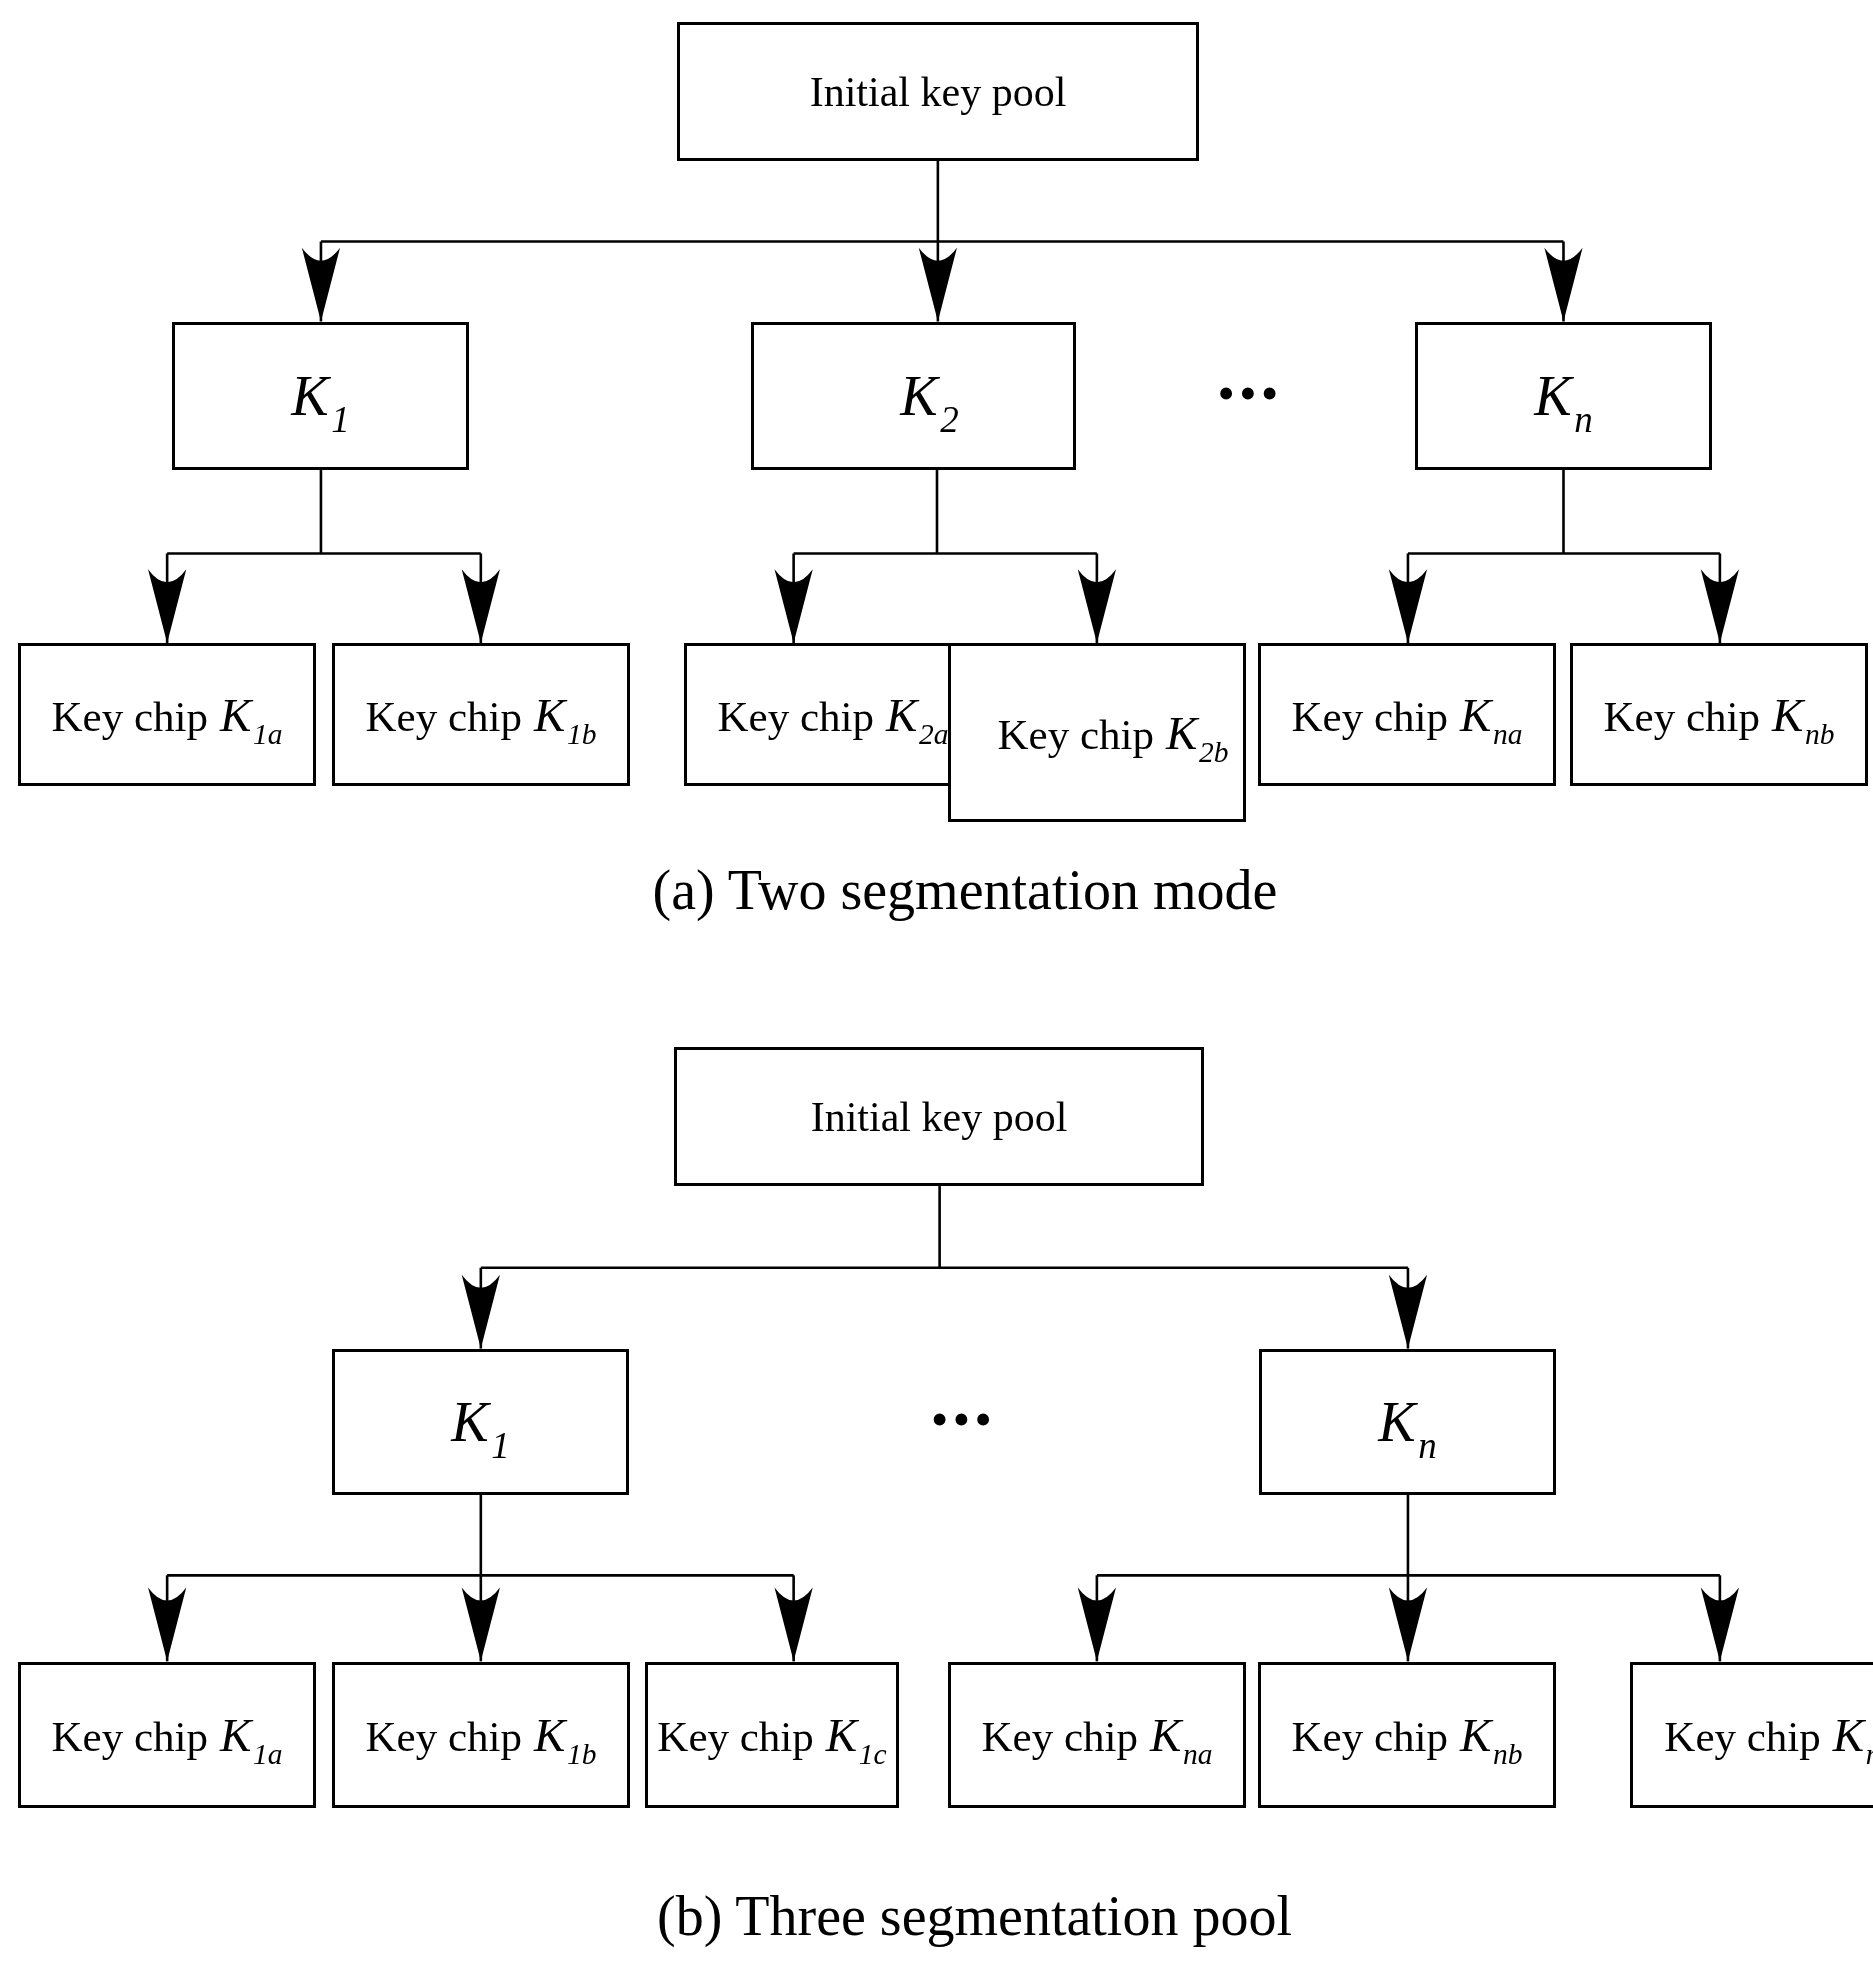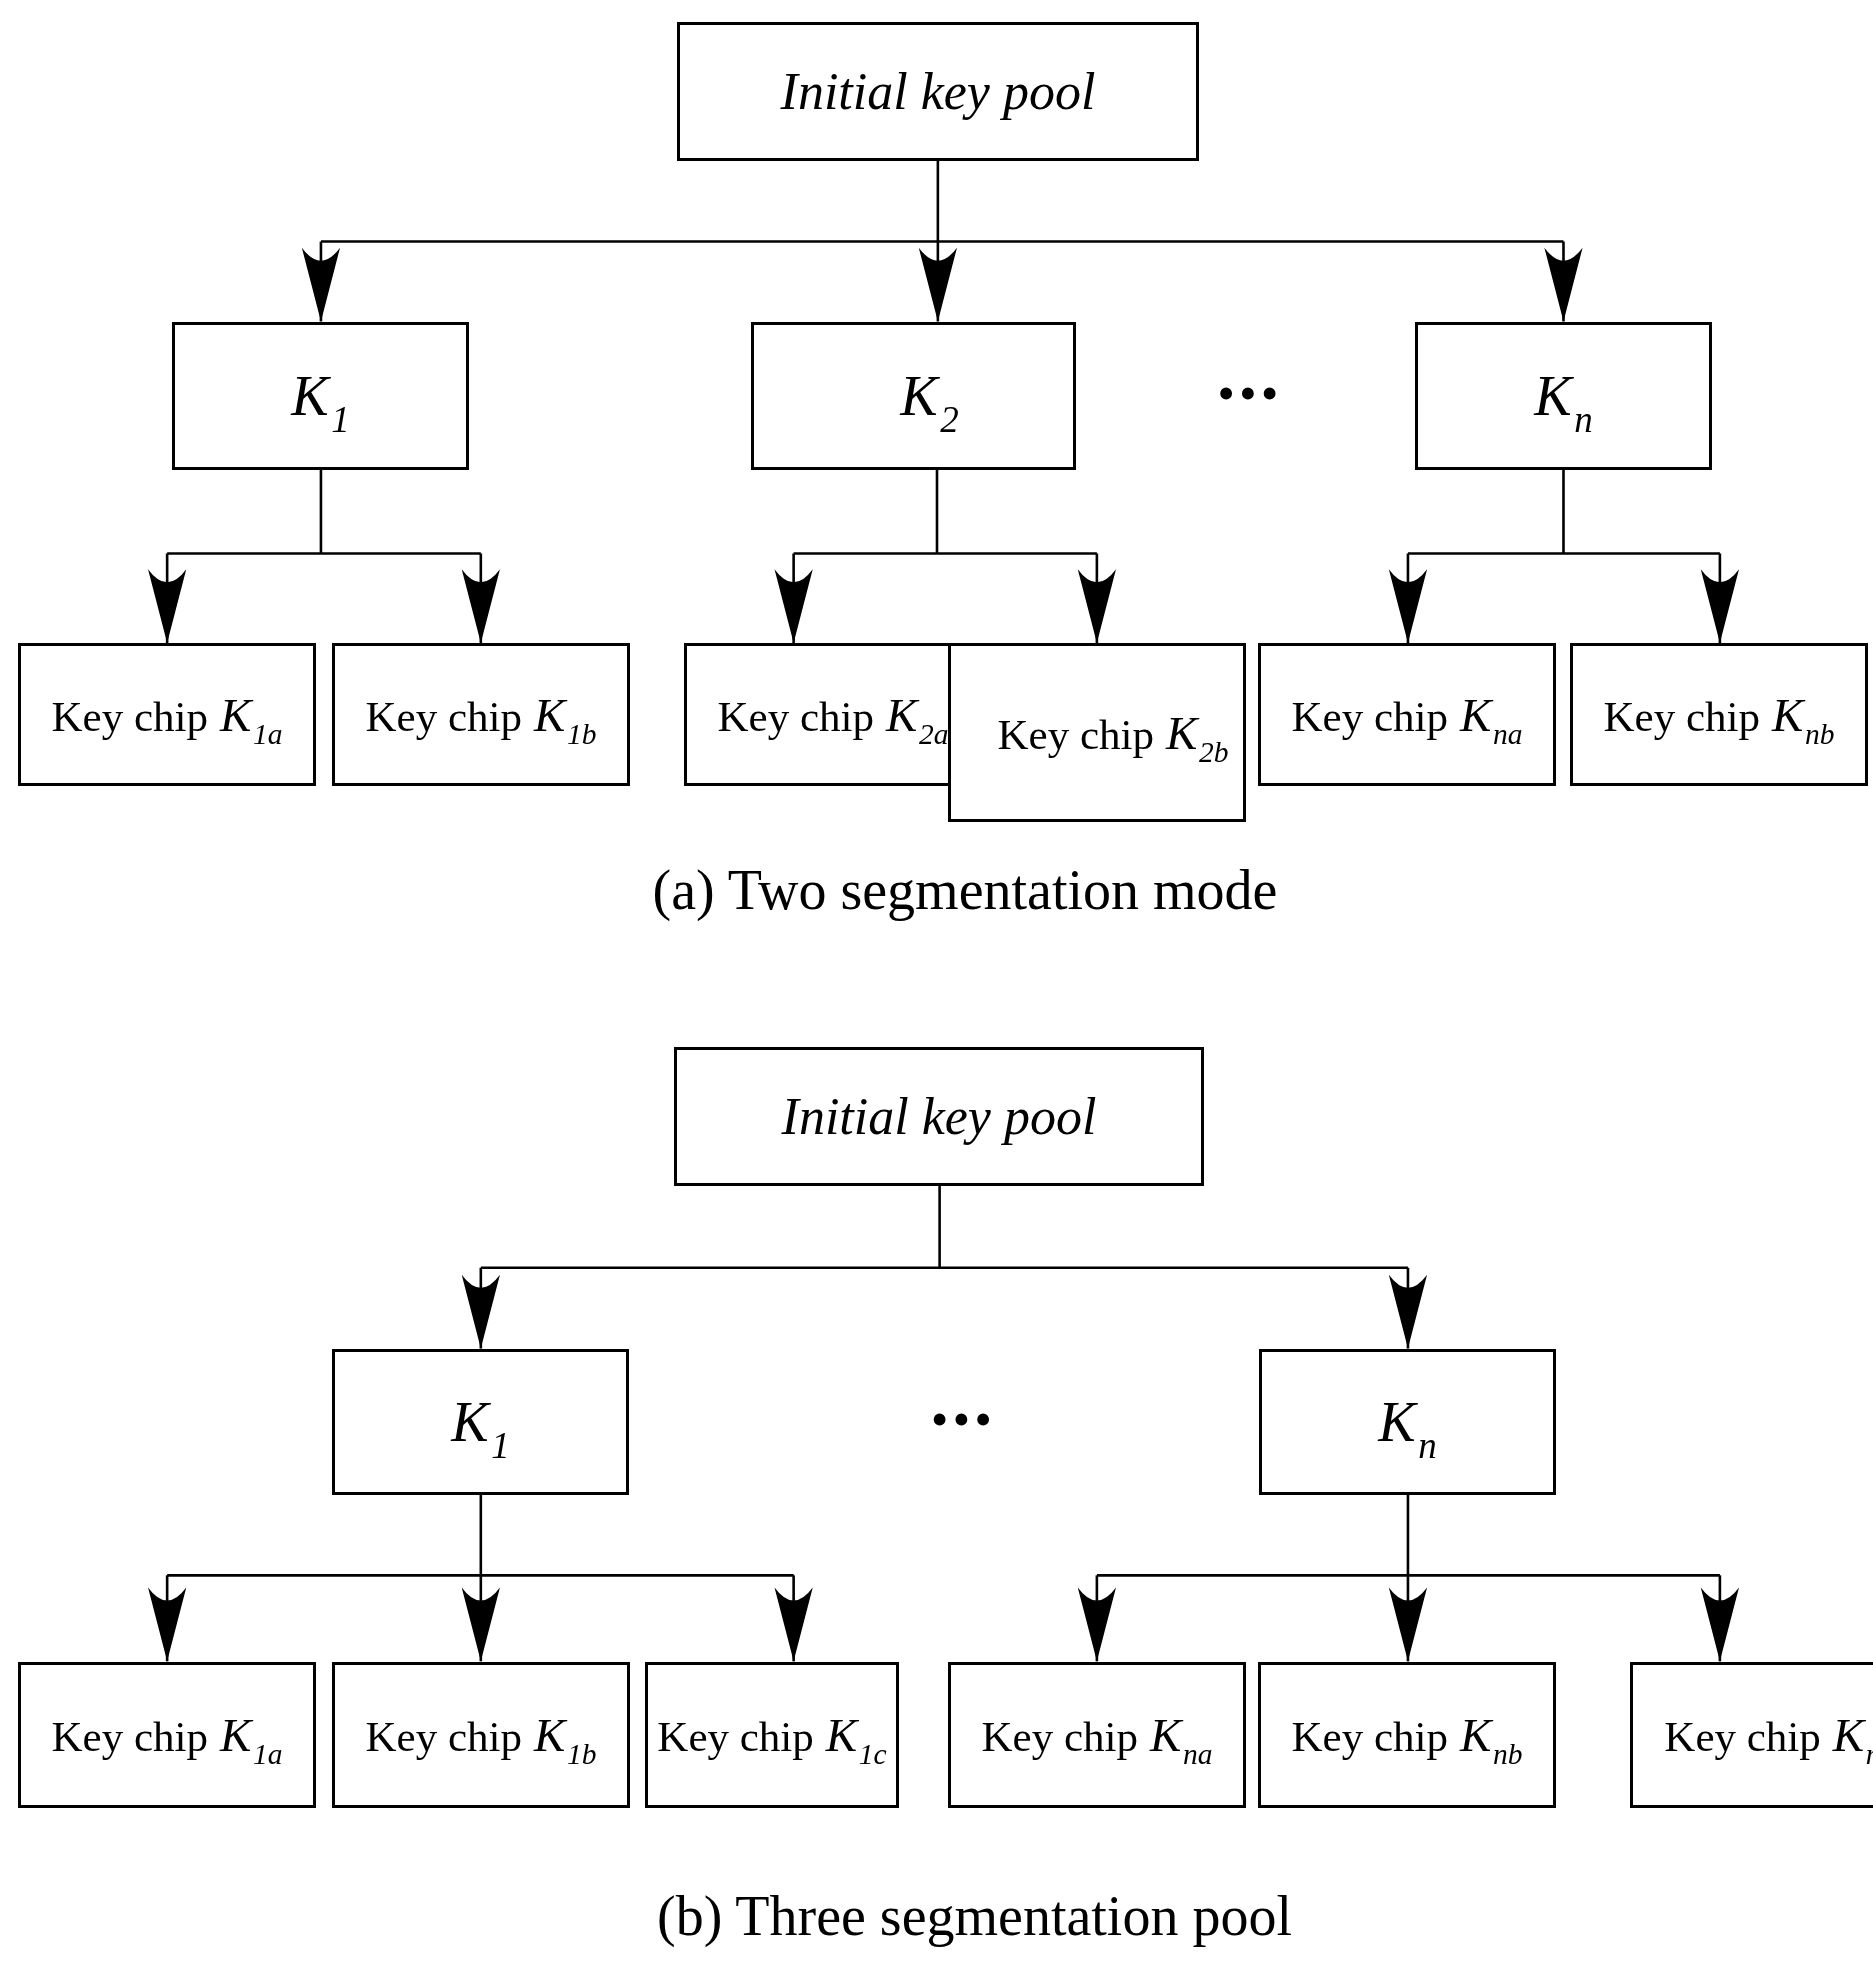--- a/index.html
+++ b/index.html
@@ -15,21 +15,21 @@
   .box {
     position: absolute;
     box-sizing: border-box;
     border: 3.5px solid #000000;
     background: #ffffff;
     display: flex;
     align-items: center;
     justify-content: center;
     white-space: nowrap;
   }
-  .root-label { font-size: 52px; font-style: italic; }
+  .root-label { font-size: 42px; }
   .klabel { font-size: 56px; font-style: italic; }
   .ksub {
     font-size: 37px;
     font-style: italic;
     position: relative;
     top: 0.45em;
     margin-left: 2.6px;
   }
   .chip-label { font-size: 43px; }
   .chip-k { font-size: 47px; font-style: italic; margin-left: 12px; }

